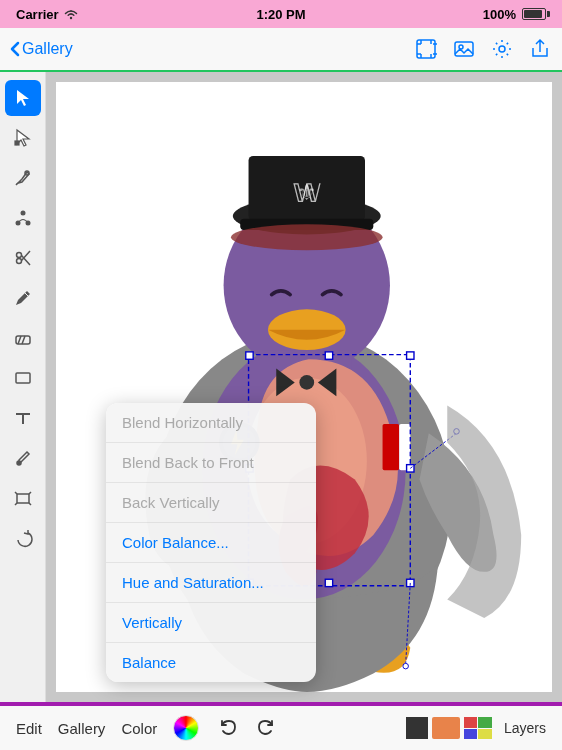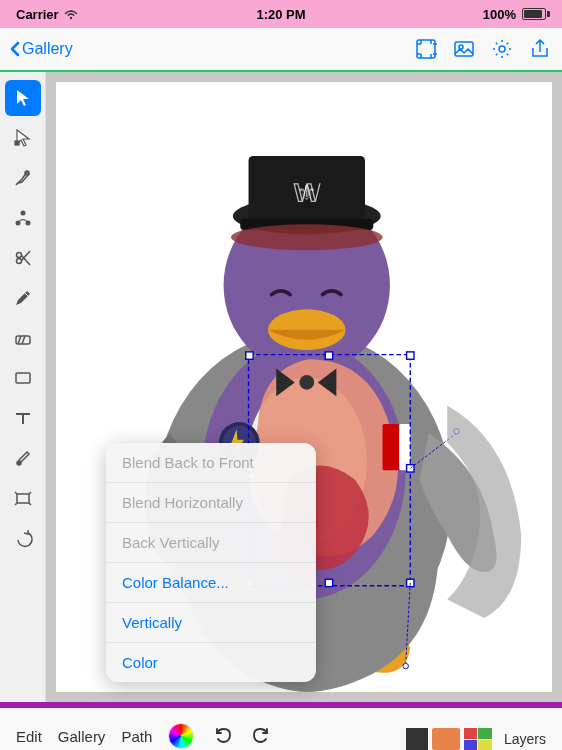--- a/index.html
+++ b/index.html
@@ -123,23 +123,23 @@
       color: #000;
     }
     .menu-item:last-child { border-bottom: none; }
     .menu-item.disabled { color: #aaa; }
     .menu-item.blue { color: #007AFF; }
 
     
     .bottom-bar {
       height: 48px;
       background: #f8f8f8;
-      border-top: 6px solid #a21caf;
-      display: flex;
-      align-items: flex-end;
+      border-top: 4px solid #a21caf;
+      display: flex;
+      align-items: center;
       justify-content: space-between;
       padding: 0 16px;
       position: relative;
       z-index: 100;
     }
     .bottom-left { display: flex; align-items: center; gap: 16px; }
     .bottom-btn { font-size: 15px; color: #333; cursor: pointer; font-weight: 400; }
     .bottom-color-circle { width: 26px; height: 26px; border-radius: 50%; background: conic-gradient(red, yellow, lime, cyan, blue, magenta, red); cursor: pointer; border: 1px solid #ddd; }
     .undo-redo { display: flex; align-items: center; gap: 8px; }
     .undo-btn, .redo-btn { width: 28px; height: 28px; display: flex; align-items: center; justify-content: center; color: #333; cursor: pointer; font-size: 18px; }
@@ -384,46 +384,49 @@
         <circle cx="410" cy="378" r="3" fill="white" stroke="#0000CC" stroke-width="1"></circle>
         <line x1="360" y1="542" x2="355" y2="630" stroke="#0000CC" stroke-width="1" stroke-dasharray="3,2"></line>
         <circle cx="355" cy="632" r="3" fill="white" stroke="#0000CC" stroke-width="1"></circle>
 
         <path d="M400 350 Q470 390 480 490 Q480 560 440 580 L400 560 Q430 530 435 480 Q440 430 400 390 Z" fill="#aaa" opacity="0.7"></path>
       </svg>
     </div>
 
     <div class="context-menu">
       <div class="menu-item disabled">
+        <span>Blend Horizontally</span>
+      </div>
+      <div class="menu-item disabled">
         <span>Blend Back to Front</span>
-      </div>
-      <div class="menu-item disabled">
-        <span>Blend Horizontally</span>
       </div>
       <div class="menu-item disabled">
         <span>Back Vertically</span>
       </div>
       <div class="menu-item blue">
         <span>Color Balance...</span>
       </div>
       <div class="menu-item blue">
+        <span>Hue and Saturation...</span>
+      </div>
+      <div class="menu-item blue">
         <span>Vertically</span>
       </div>
       <div class="menu-item blue">
-        <span>Color</span>
+        <span>Balance</span>
       </div>
     </div>
   </div>
 </div>
 
 <div class="bottom-bar">
   <div class="bottom-left">
     <span class="bottom-btn">Edit</span>
     <span class="bottom-btn">Gallery</span>
-    <span class="bottom-btn">Path</span>
+    <span class="bottom-btn">Color</span>
     <div class="bottom-color-circle"></div>
     <div class="undo-redo">
       <div class="undo-btn">
         <svg width="22" height="22" viewBox="0 0 22 22" fill="none" stroke="#333" stroke-width="1.8" stroke-linecap="round">
           <path d="M4 8 Q6 4 11 4 Q17 4 17 10 Q17 16 11 17 Q7 17 5 14"></path>
           <path d="M4 4 L4 8 L8 8"></path>
         </svg>
       </div>
       <div class="redo-btn">
         <svg width="22" height="22" viewBox="0 0 22 22" fill="none" stroke="#333" stroke-width="1.8" stroke-linecap="round">

